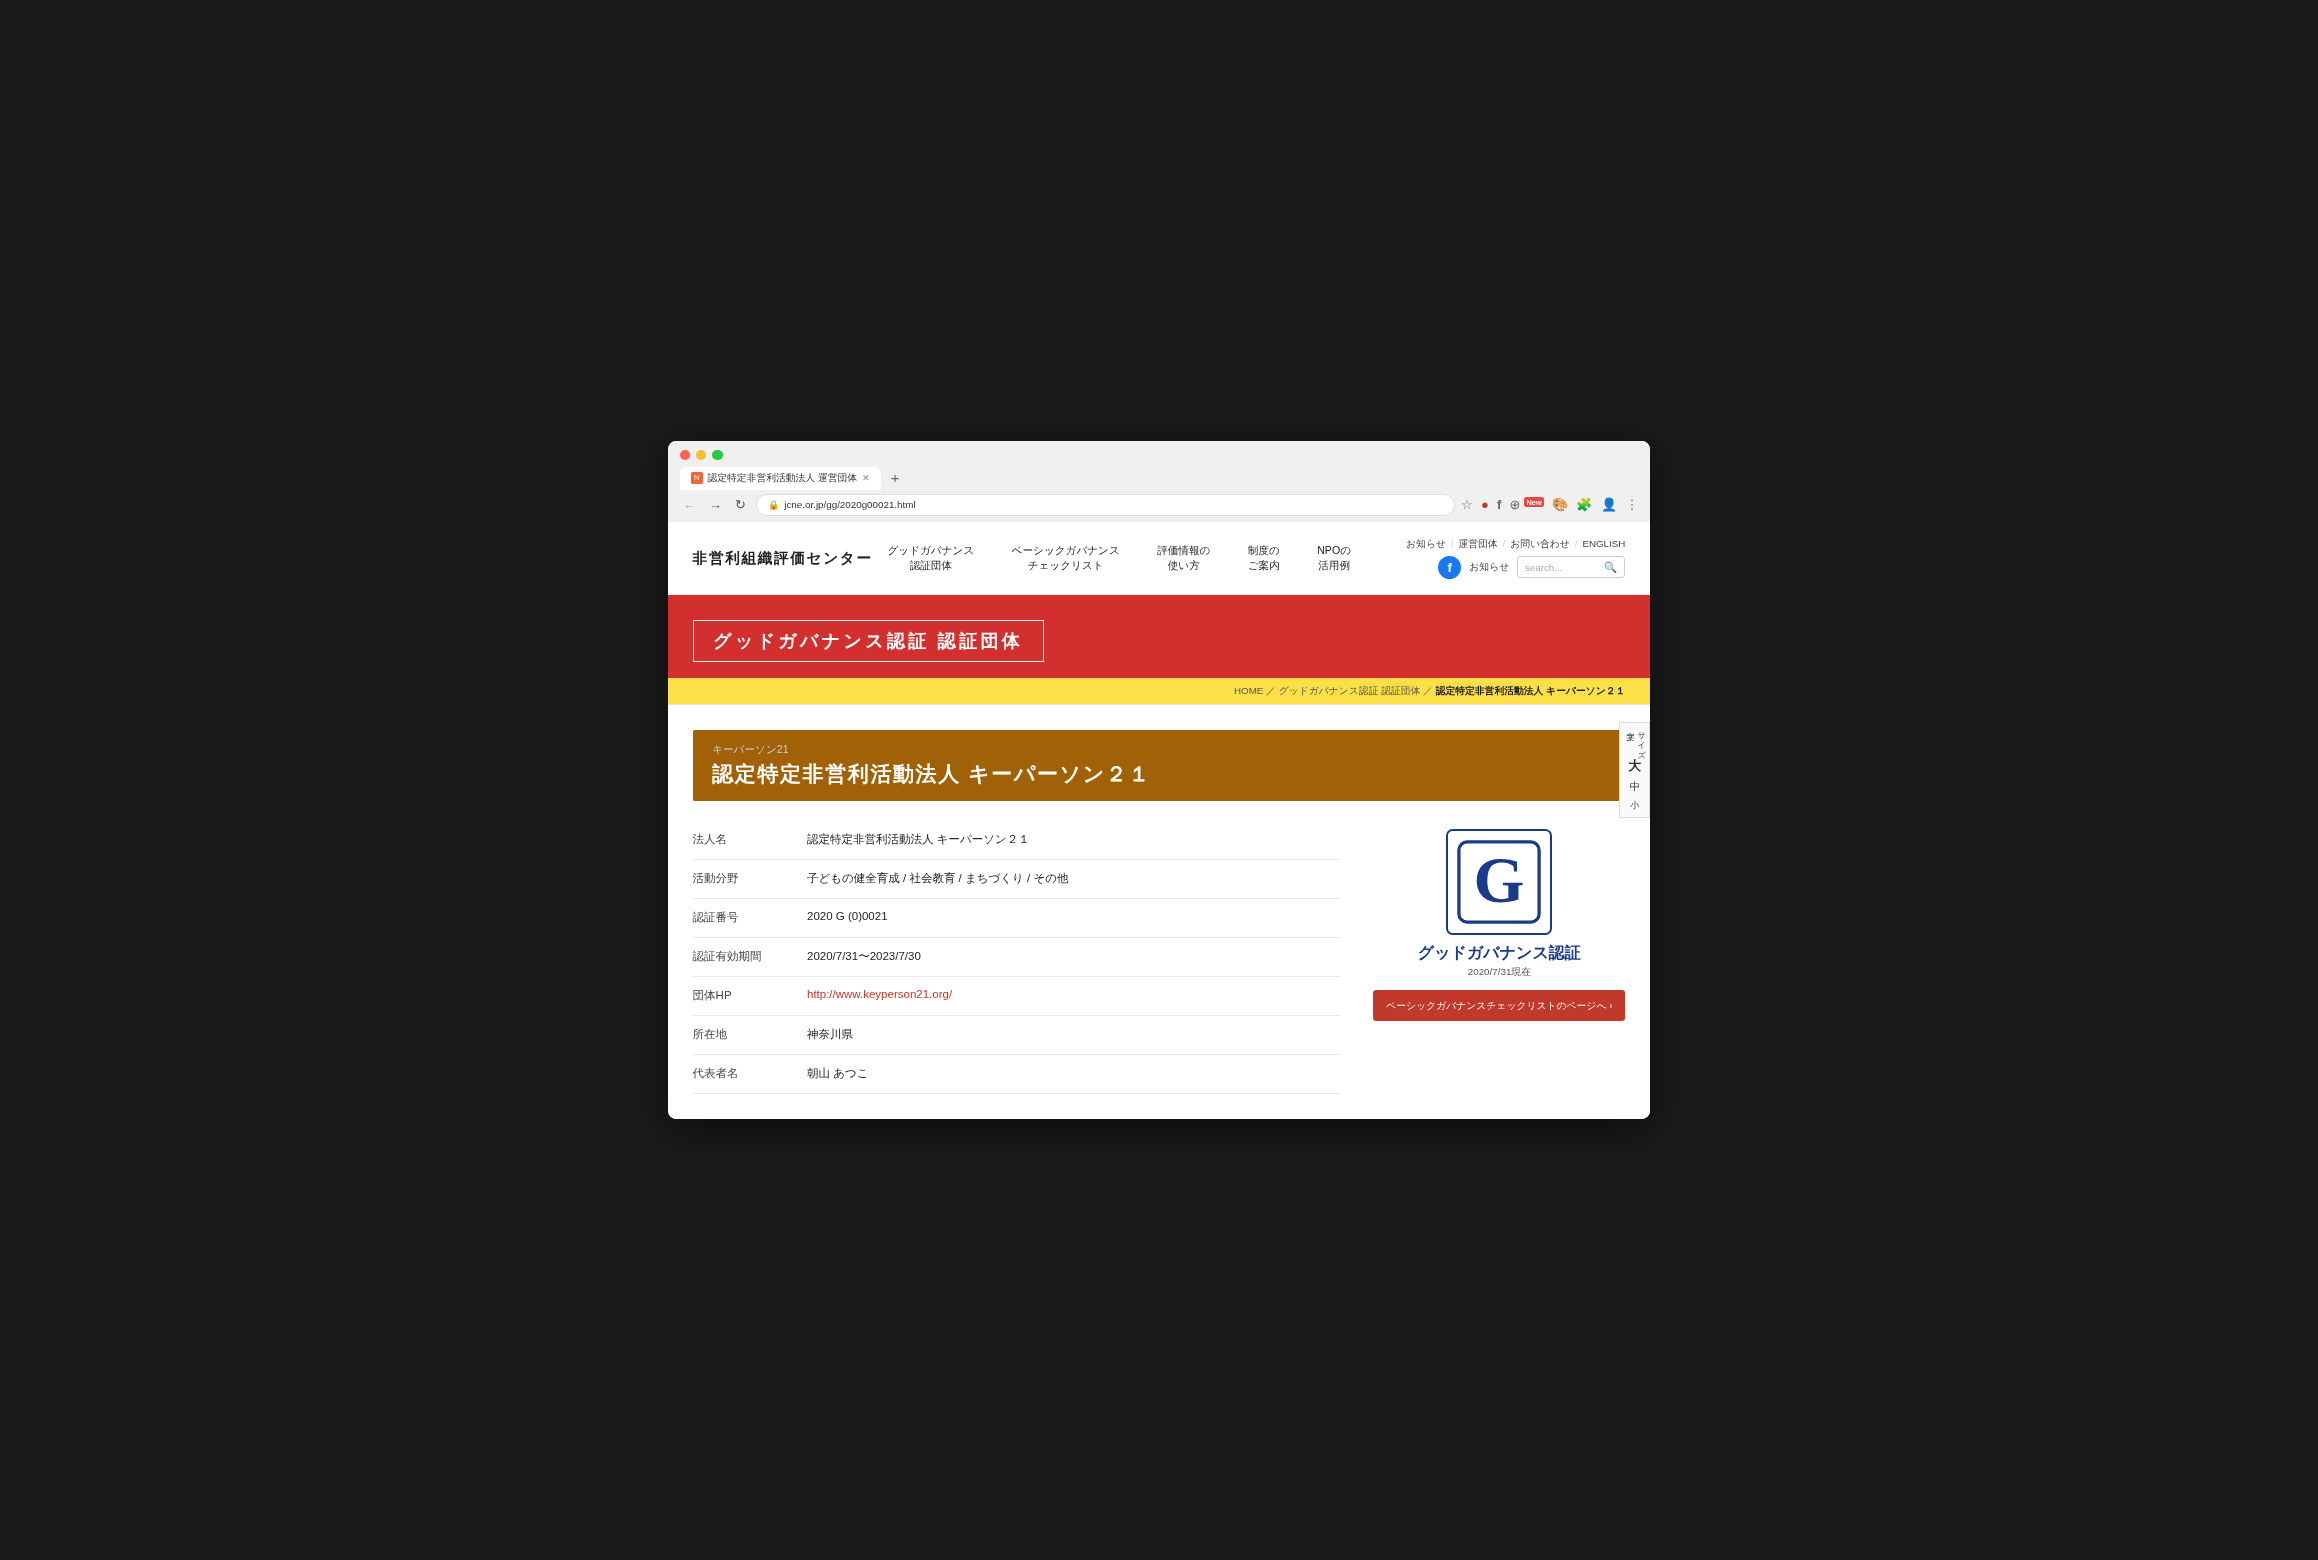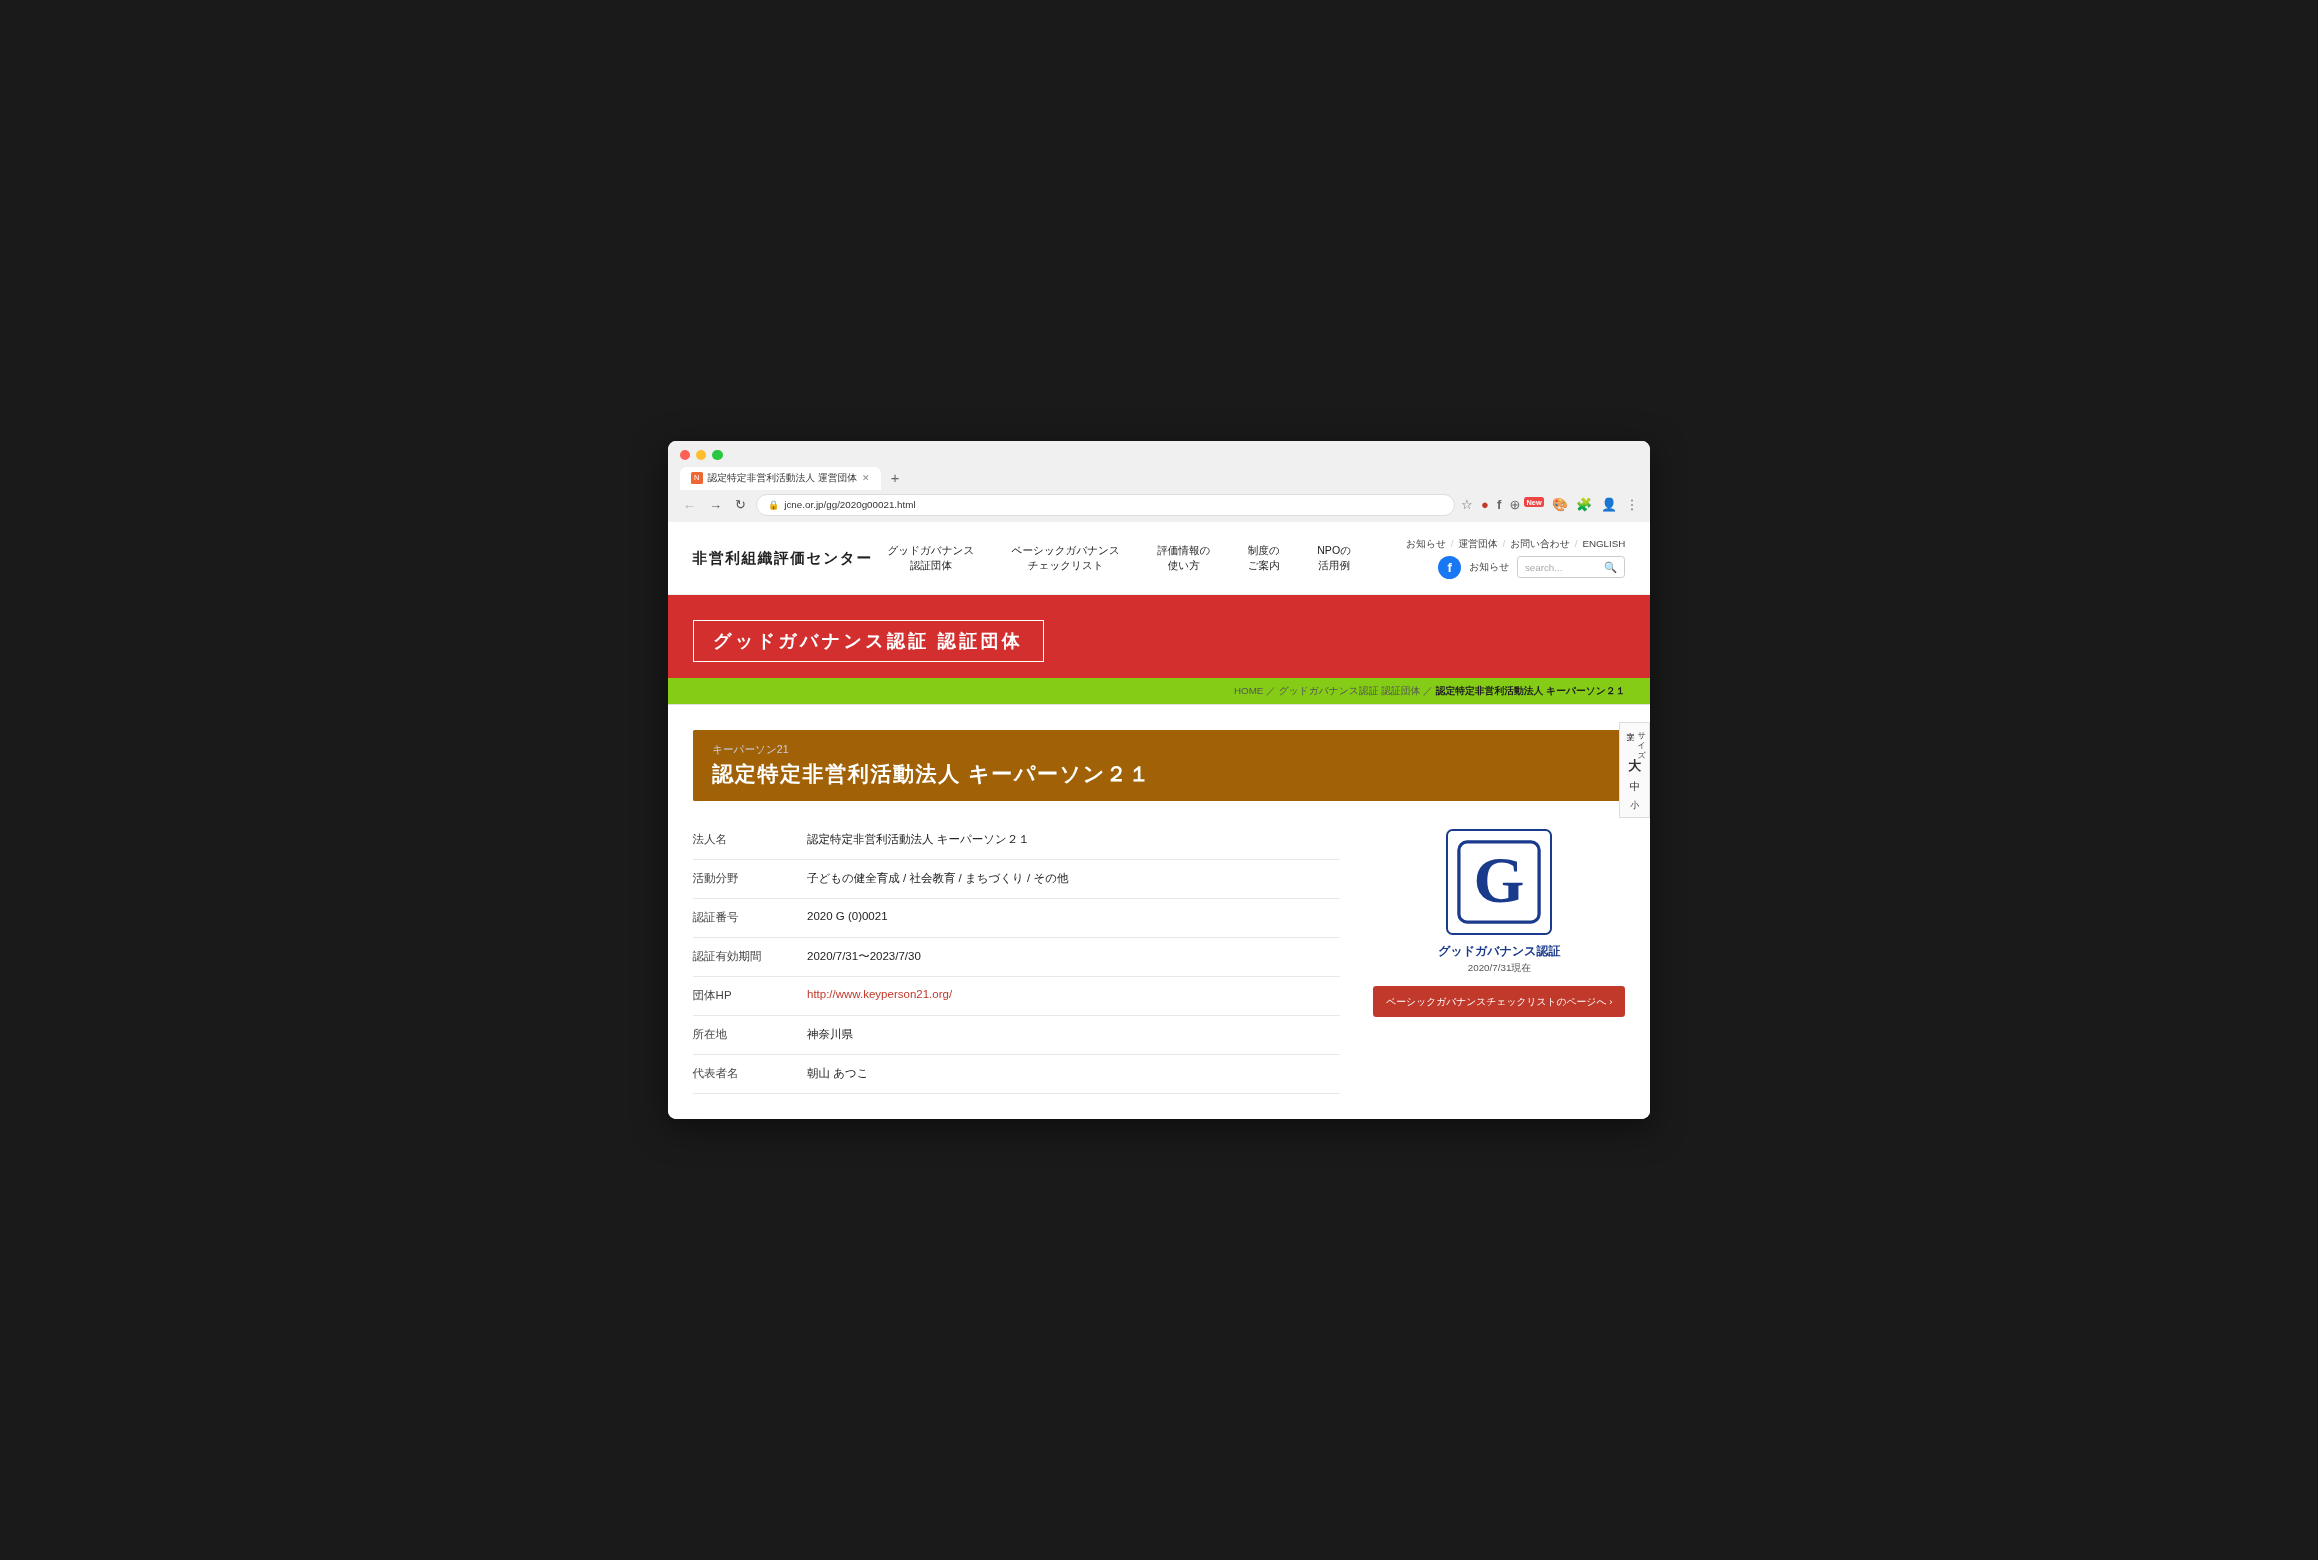--- a/index.html
+++ b/index.html
@@ -213,21 +213,21 @@
     .hero-title {
       display: inline-block;
       border: 1.6px solid #fff;
       color: #fff;
       font-size: 18px;
       font-weight: bold;
       padding: 8.2px 19.6px;
       letter-spacing: 3.3px;
     }
     .breadcrumb-bar {
-      background: #84cc16;
+      background: #fde047;
       padding: 6.5px 24.6px;
       font-size: 9.8px;
       color: #555;
       text-align: right;
       border-bottom: 0.8px solid #e0e0e0;
     }
     .breadcrumb-bar .current { color: #222; font-weight: bold; }
     
     .main-content {
       padding: 24.6px 24.6px 24.6px;
@@ -313,21 +313,21 @@
       height: 106px;
       border: 2.5px solid #1a3a8c;
       border-radius: 6.5px;
       display: flex;
       align-items: center;
       justify-content: center;
       margin-bottom: 8.2px;
       position: relative;
     }
     .badge-subtitle {
-      font-size: 12px;
+      font-size: 16px;
       color: #1a3a8c;
       font-weight: bold;
       margin-bottom: 1.6px;
       text-align: left;
       font-family: Liberation Serif, serif;
     }
     .badge-date {
       font-size: 9.8px;
       color: #555;
       margin-bottom: 11.5px;

